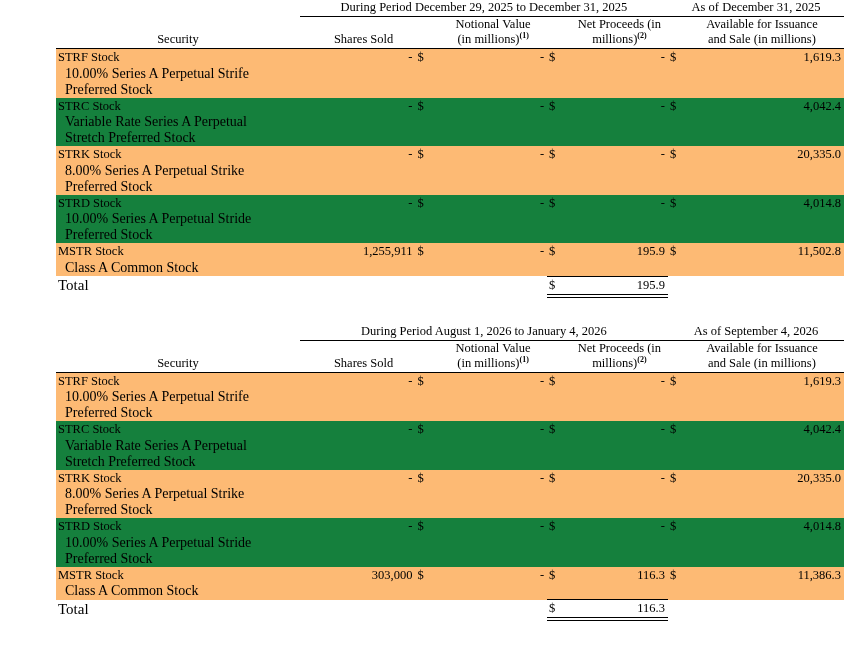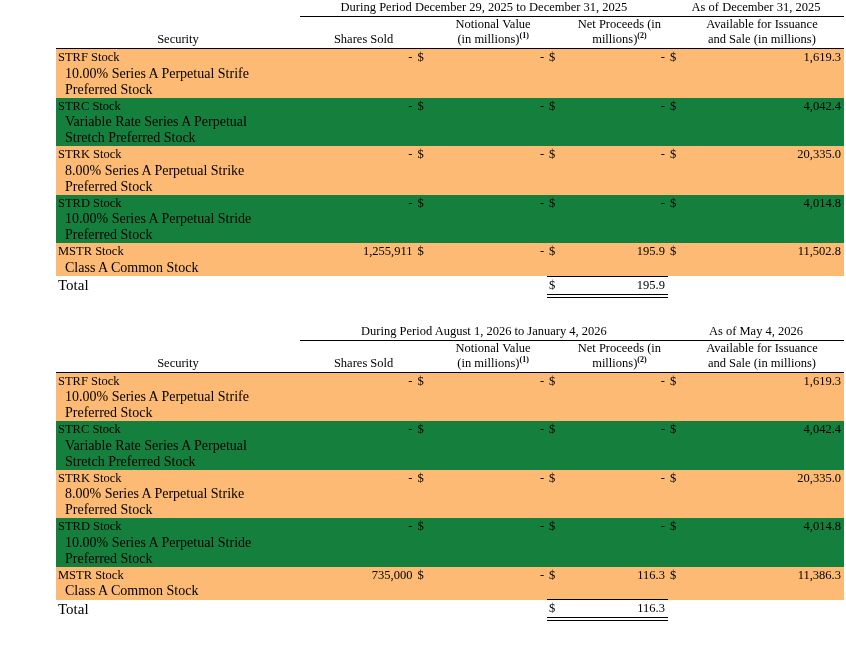--- a/index.html
+++ b/index.html
@@ -304,21 +304,21 @@
       <col class="c-notional">
         <col class="c-cur2">
         <col class="c-net">
       <col class="c-cur3">
         <col class="c-avail">
     </colgroup>
     <thead>
       <tr>
         <td></td>
         <td colspan="5" class="grp grp-ul">During Period August 1, 2026 to January 4, 2026</td>
-        <td colspan="2" class="grp grp-ul">As of May 4, 2026</td>
+        <td colspan="2" class="grp grp-ul">As of September 4, 2026</td>
       </tr>
       <tr>
         <td class="colhead colhead-ul">Security</td>
         <td colspan="2" class="colhead colhead-ul">Shares Sold</td>
         <td colspan="2" class="colhead colhead-ul">
           <span>Notional Value</span><br>
           <span>(in millions)</span><span class="sup">(1)</span>
         </td>
         <td colspan="2" class="colhead colhead-ul">
           <span>Net Proceeds (in</span><br>
@@ -395,21 +395,21 @@
       </tr>
       <tr class="plain">
         <td class="sec-desc" colspan="8">
           <span class="desc-line">10.00% Series A Perpetual Stride</span>
           <span class="desc-line">Preferred Stock</span>
         </td>
       </tr>
 
       <tr class="shade">
         <td class="sec-name">MSTR Stock</td>
-        <td class="num">735,000</td>
+        <td class="num">303,000</td>
         <td class="cur">$</td>
         <td class="num">-</td>
         <td class="cur">$</td>
         <td class="num">116.3</td>
         <td class="cur">$</td>
         <td class="num">11,386.3</td>
       </tr>
       <tr class="shade">
         <td class="sec-desc" colspan="8">
           <span class="desc-line">Class A Common Stock</span>

